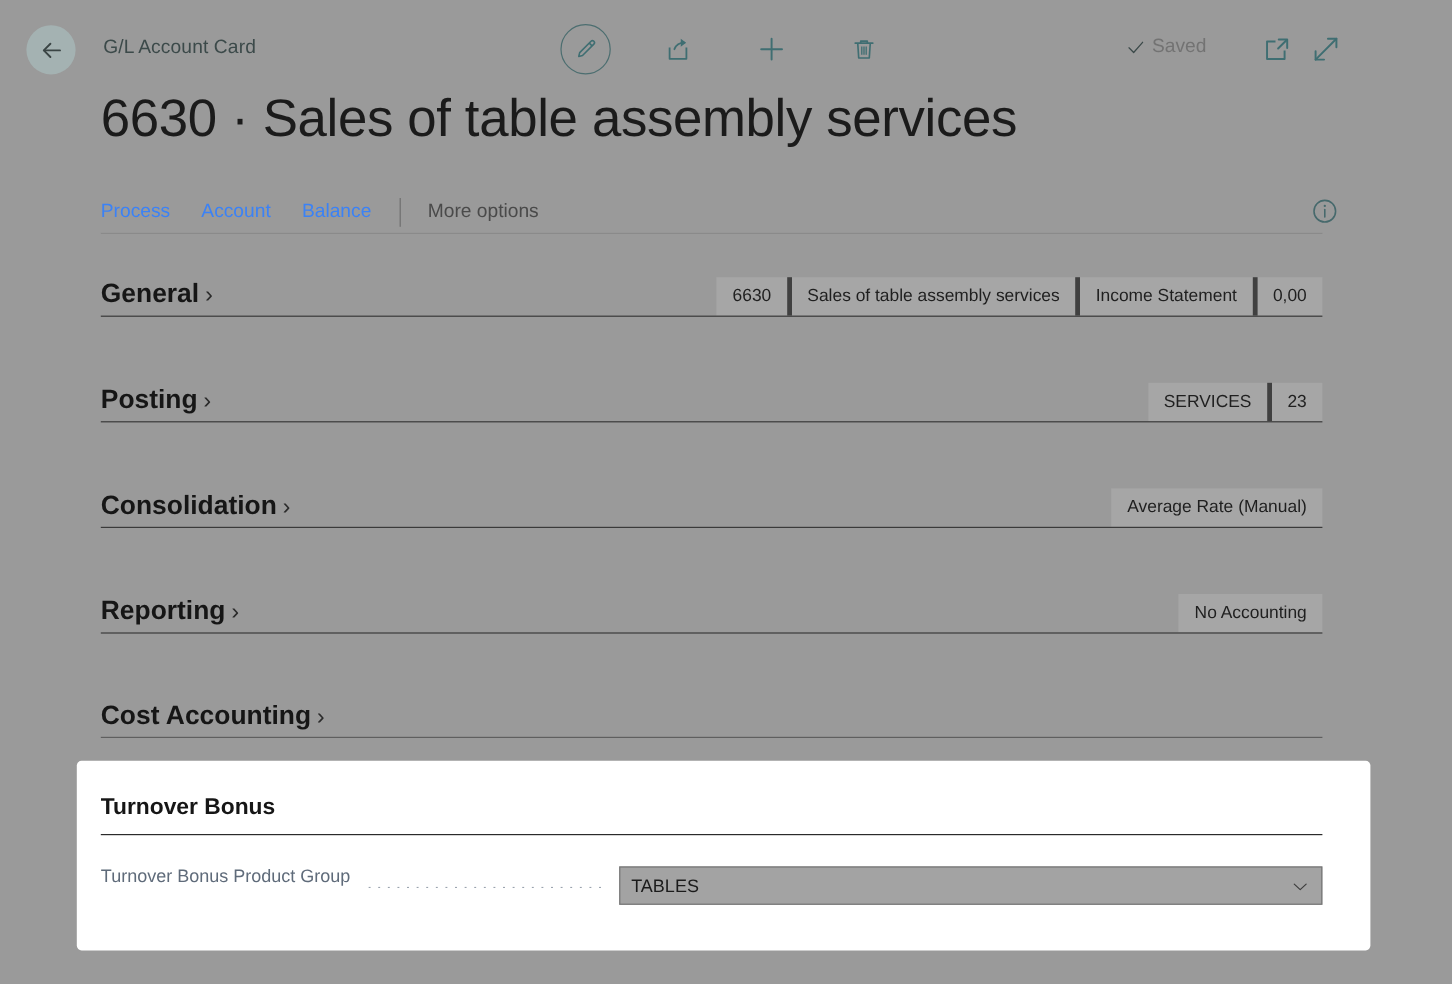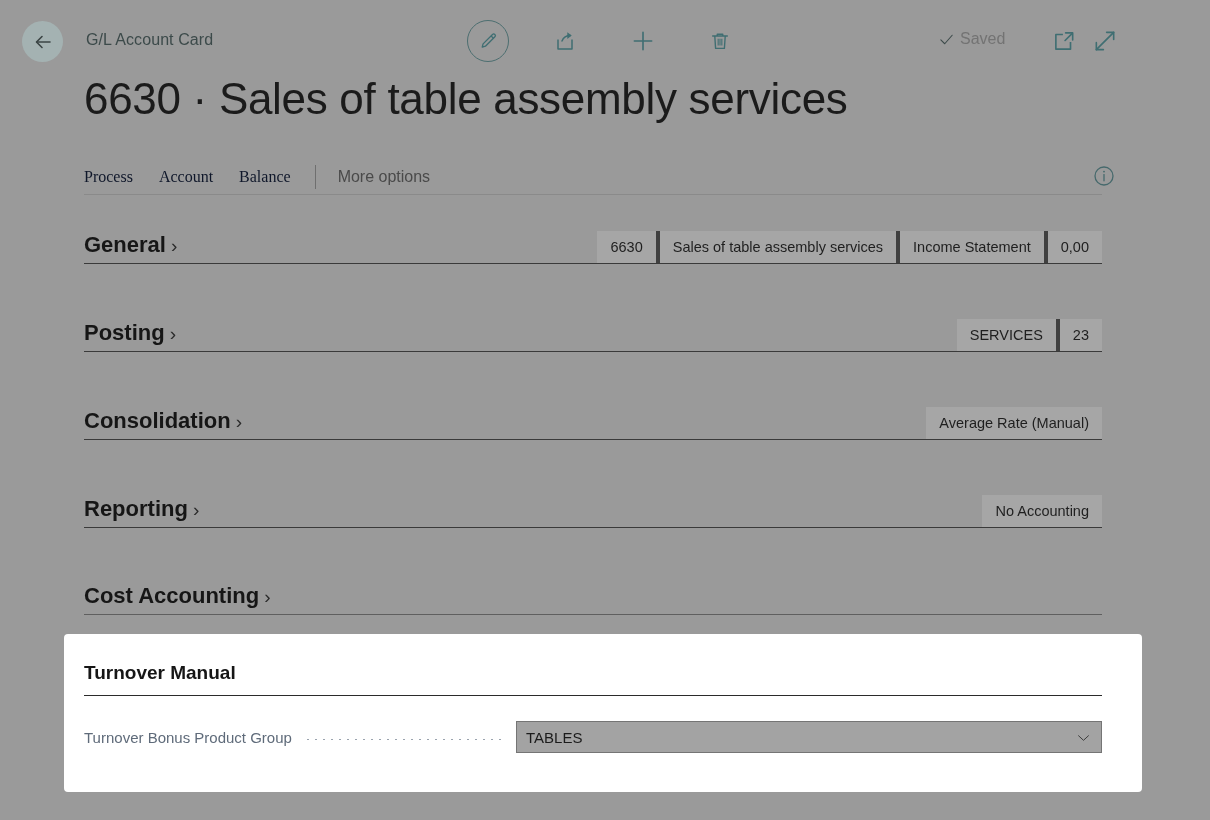--- a/index.html
+++ b/index.html
@@ -108,25 +108,24 @@
   .tabstrip {
     position: absolute;
     left: 84px; top: 160px;
     width: 1018px;
     height: 34px;
     display: flex;
     align-items: center;
   }
   .tab-item {
     font-size: 16px;
-    color: #0f172a;
+    color: #3b82f6;
     margin-right: 26px;
     cursor: pointer;
     white-space: nowrap;
-    font-family: Liberation Serif, serif;
   }
   .tab-sep {
     width: 1px;
     height: 24px;
     background: #6f6f6f;
     margin: 0 22px 0 -2px;
   }
   .tab-more {
     font-size: 16px;
     color: #4a4a4a;
@@ -226,21 +225,20 @@
     height: 1px;
     background: #2b2b2b;
   }
 
   .field-row {
     position: absolute;
     left: 20px; top: 88px;
     width: 1018px;
     height: 30px;
     display: flex;
-    align-items: center;
   }
   .field-label {
     font-size: 15px;
     color: #5f6b7a;
     white-space: nowrap;
     flex: 0 0 auto;
   }
   .field-leader {
     flex: 1 1 auto;
     height: 1px;
@@ -420,21 +418,21 @@
 
   <div class="fasttab" style="top:567px">
     <div class="fasttab-title">
       <span>Cost Accounting</span>
       <span class="fasttab-chev">›</span>
     </div>
     <div class="fasttab-rule light"></div>
   </div>
 
   <div class="modal">
-    <div class="modal-heading">Turnover Manual</div>
+    <div class="modal-heading">Turnover Bonus</div>
     <div class="modal-rule"></div>
 
     <div class="field-row">
       <span class="field-label">Turnover Bonus Product Group</span>
       <span class="field-leader"></span>
       <span class="field-control">
         <span class="field-value">TABLES</span>
         <span class="field-chevron">
           <svg width="17" height="17" viewBox="0 0 24 24" fill="none">
             <path d="M5 9.5 12 16l7-6.5" stroke="#3d3d3d" stroke-width="1.4" stroke-linecap="round" stroke-linejoin="round"></path>

